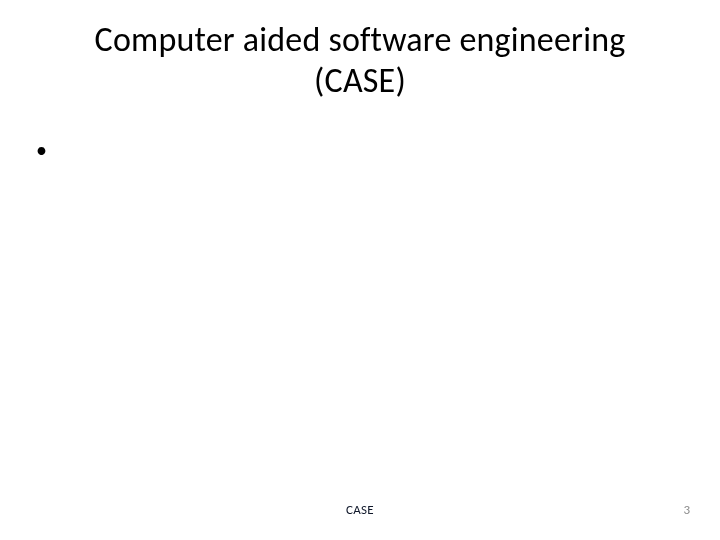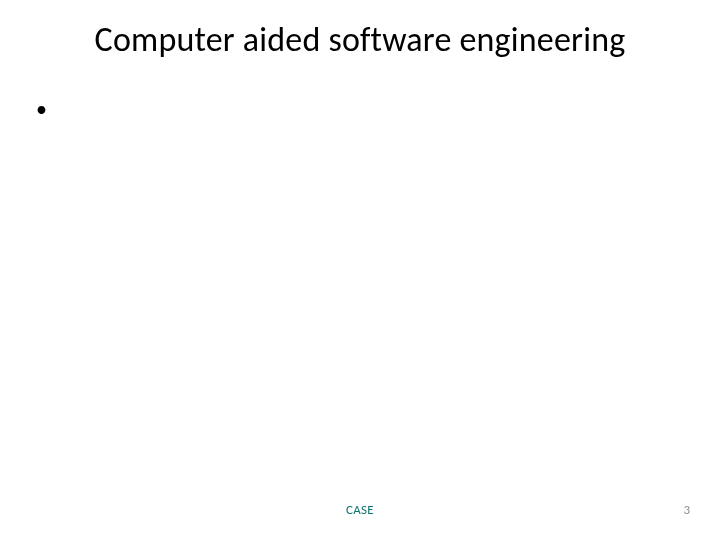--- a/index.html
+++ b/index.html
@@ -50,36 +50,37 @@
       bottom: 18px;
       left: 0;
       width: 100%;
       height: 20px;
     }
     .footer-center {
       position: absolute;
       left: 50%;
       transform: translateX(-50%);
       font-size: 13px;
-      color: #0f766e;
+      color: #0f172a;
       letter-spacing: 0.3px;
     }
     .footer-right {
       position: absolute;
       right: 30px;
       font-size: 13px;
       color: #8a8a8a;
     }
   </style>
 </head>
 <body>
 
 <div class="slide">
   <div class="title">
     <span>Computer aided software engineering</span><br>
+    <span>(CASE)</span>
   </div>
   <div class="content">
     <div class="bullet-item">
       <span class="bullet">•</span>
     </div>
   </div>
   <div class="footer">
     <span class="footer-center">CASE</span>
     <span class="footer-right">3</span>
   </div>

